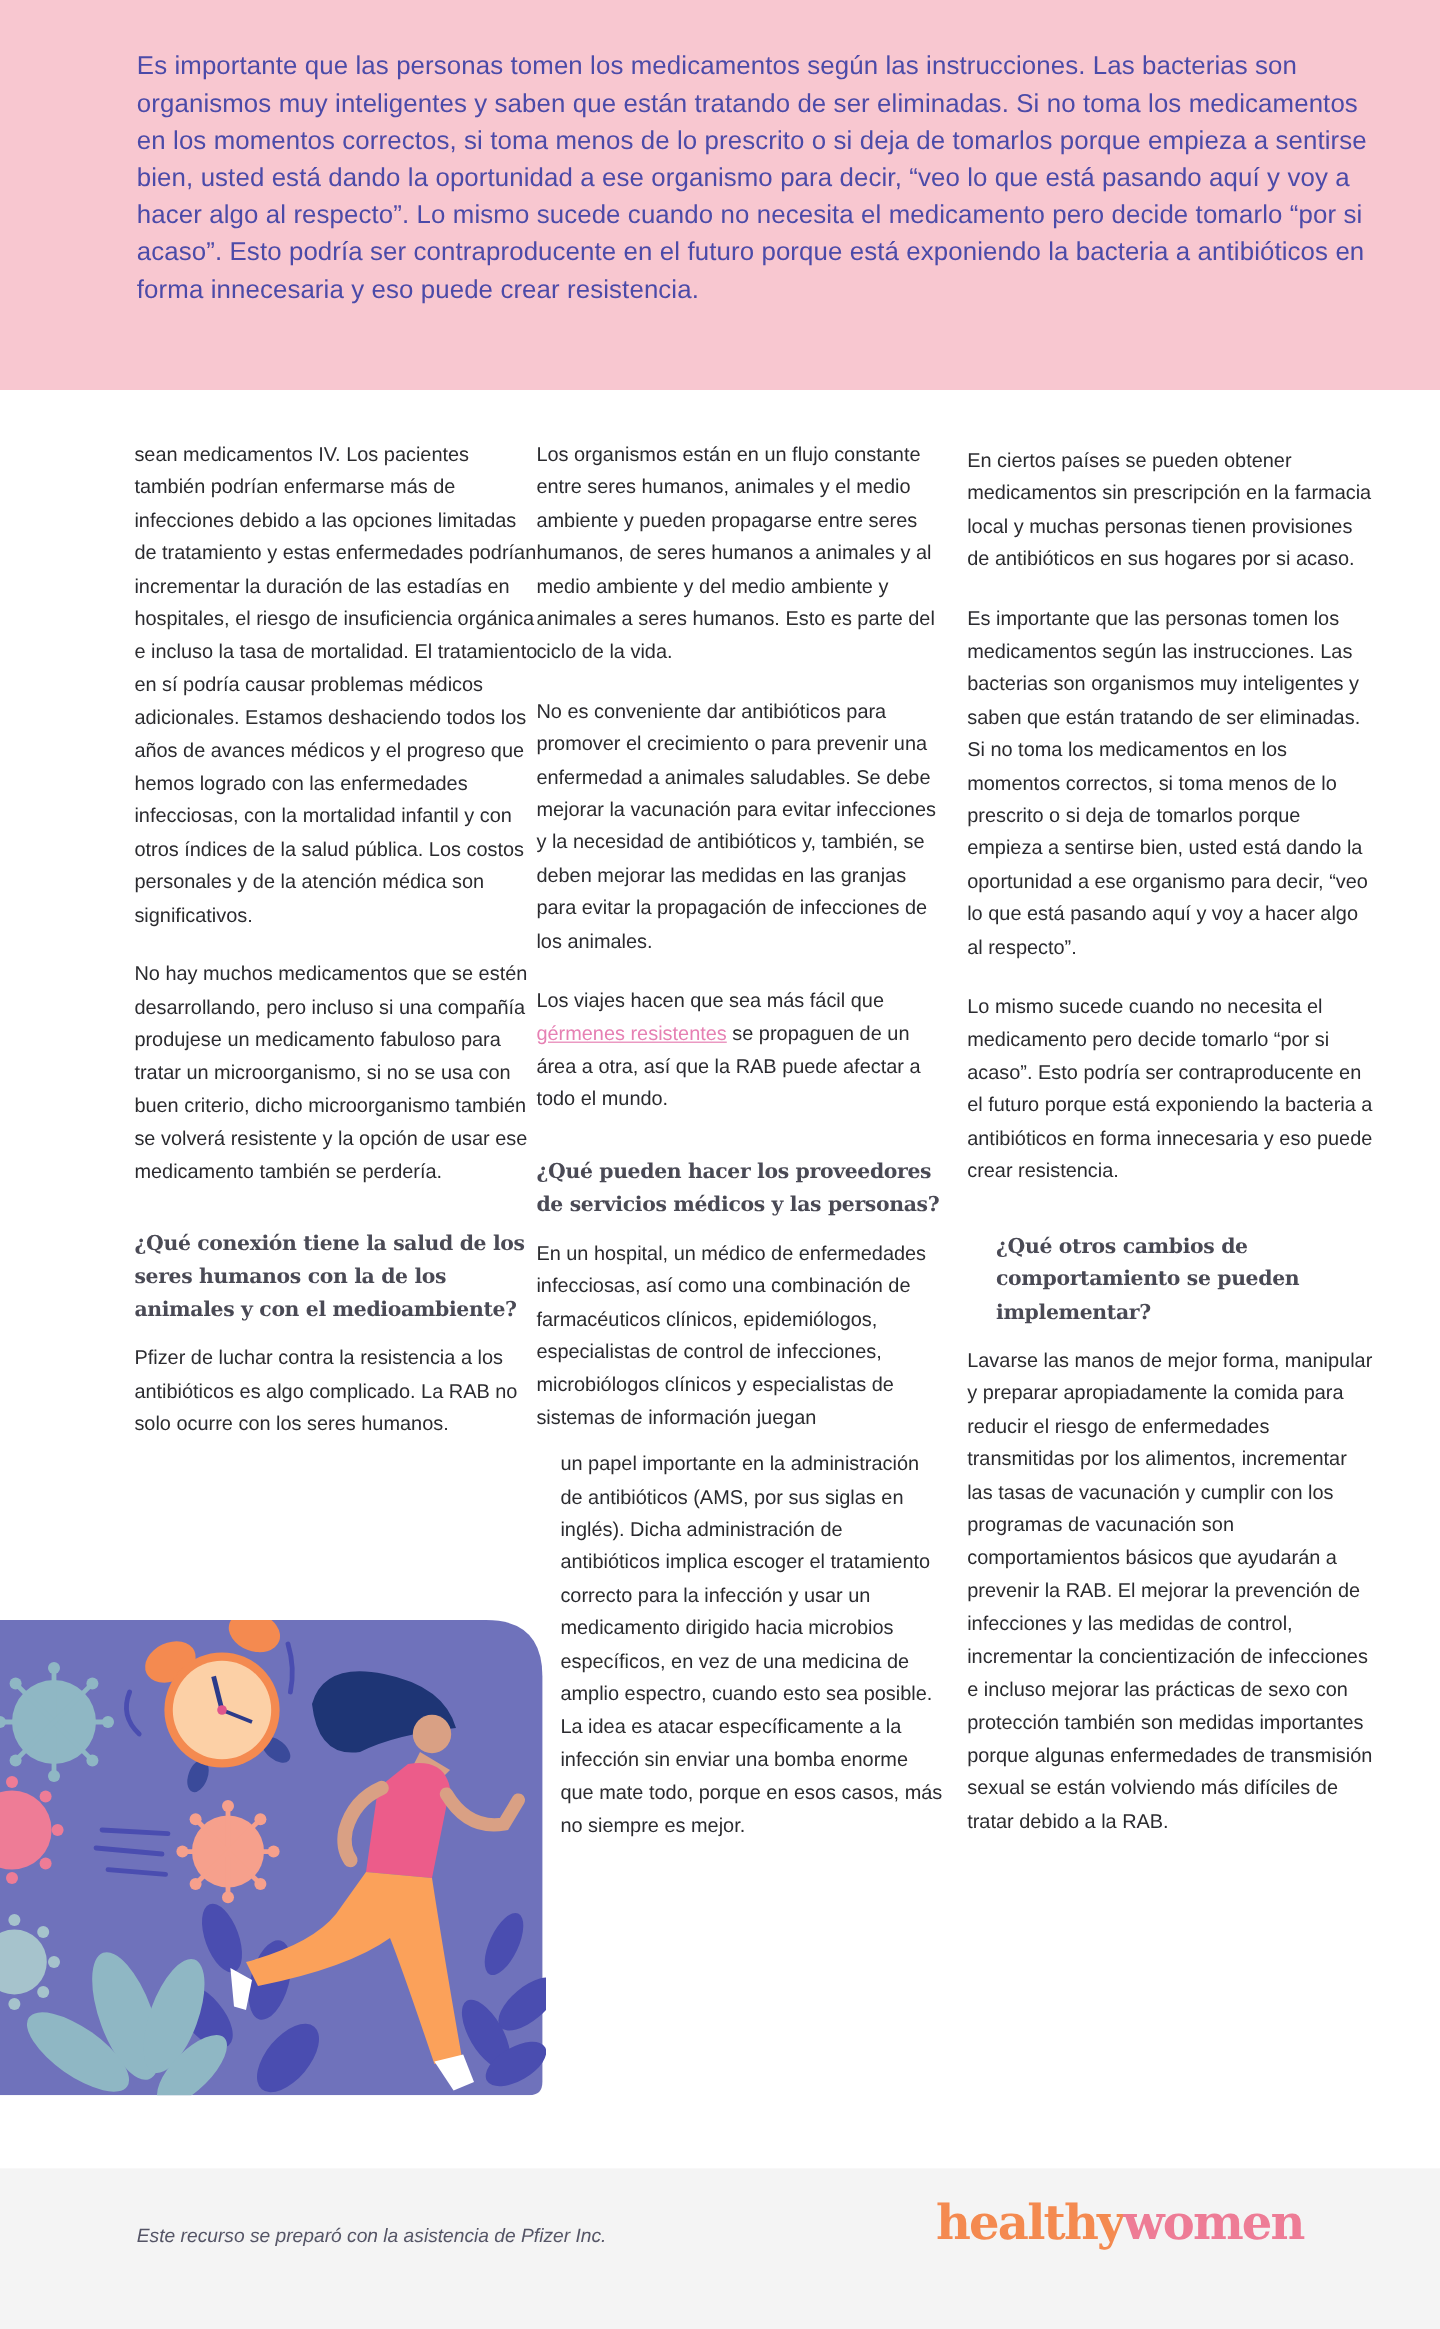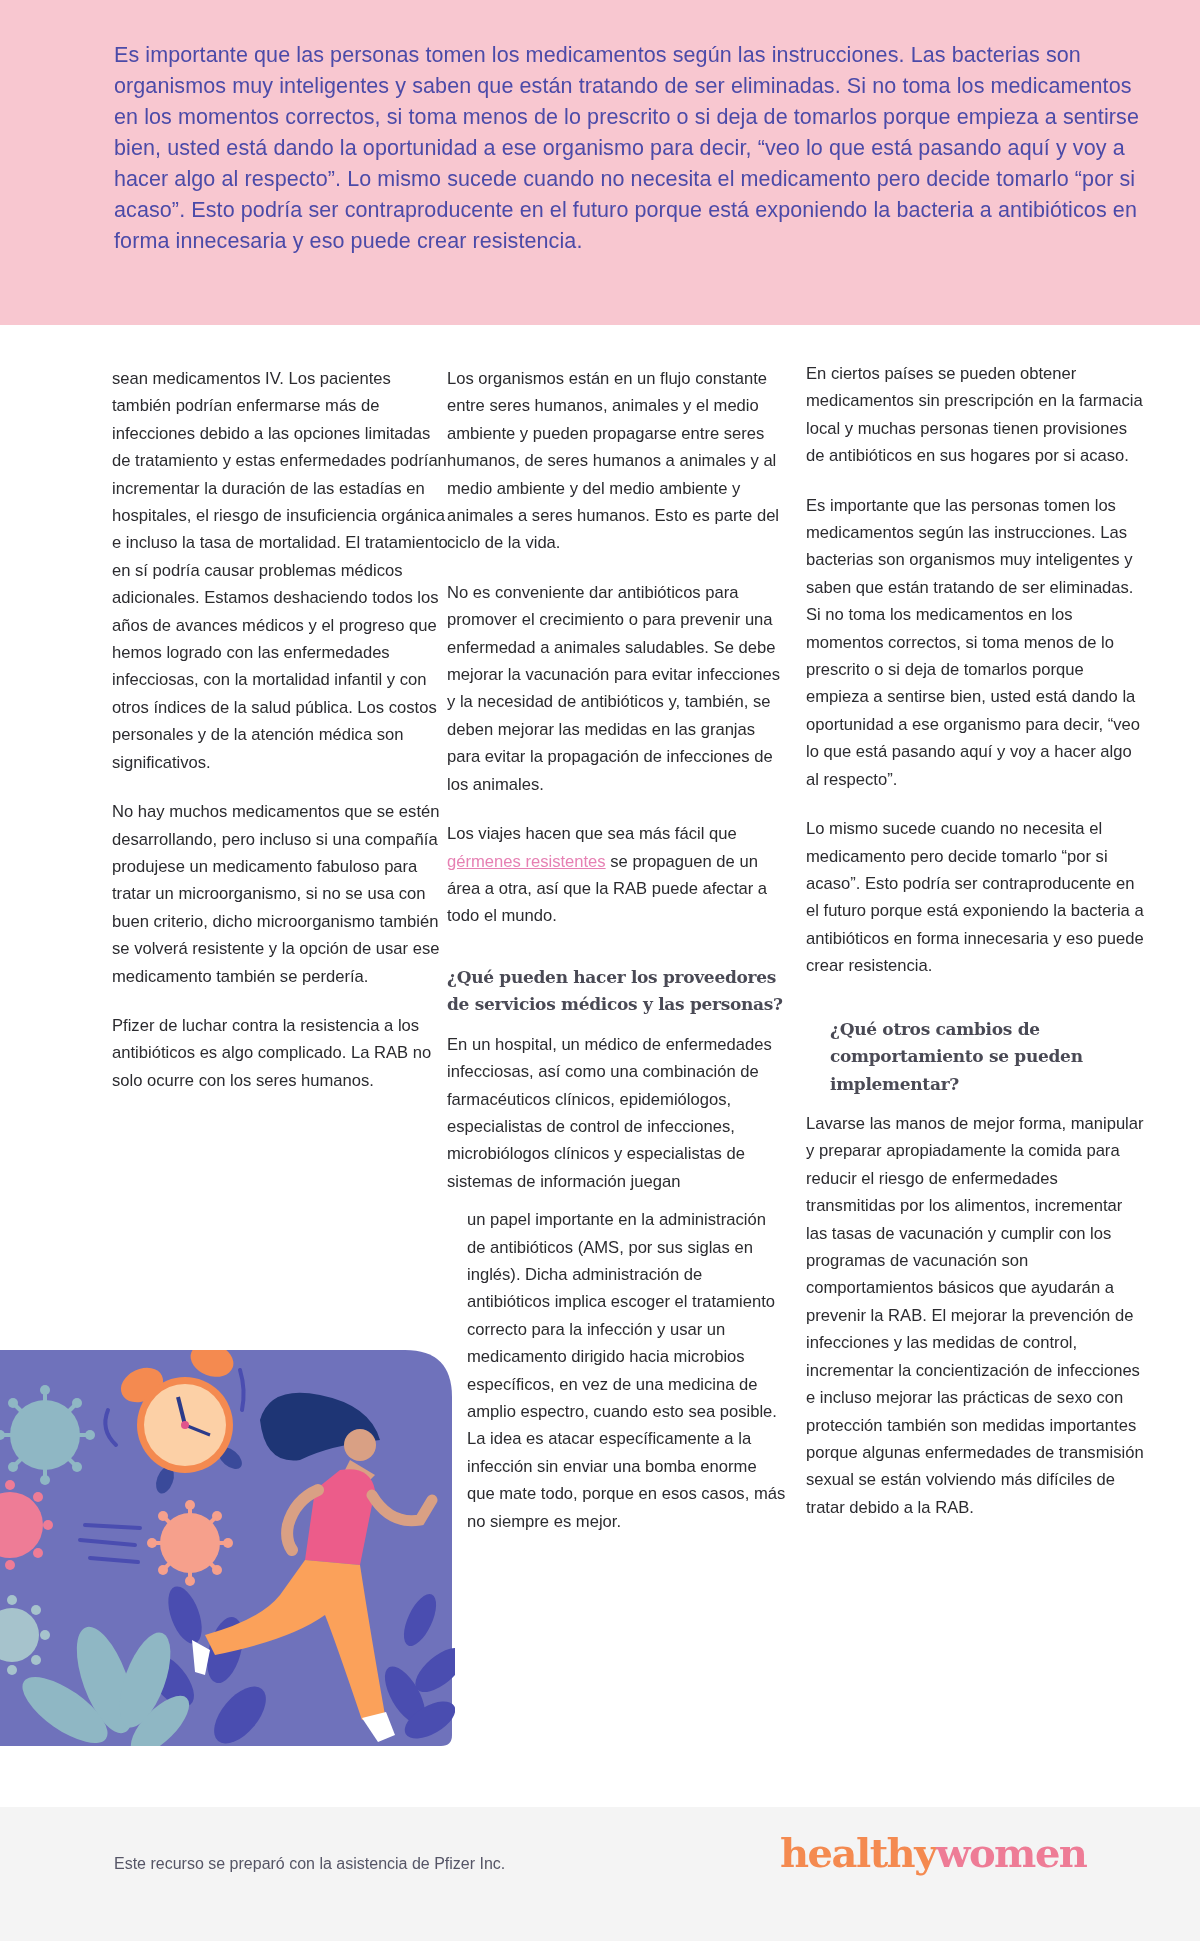--- a/index.html
+++ b/index.html
@@ -13,60 +13,61 @@
   .callout p {
     position: absolute; left: 114px; top: 40px; width: 1030px;
     font-size: 21.5px; line-height: 31px; color: #4b4aa8; font-weight: 500;
     letter-spacing: 0.1px;
   }
 
   .col { position: absolute; width: 340px; font-size: 16.6px; line-height: 27.4px; color: #2b2b2f; }
   .col p { margin-bottom: 22px; }
   .col-1 { left: 112px; top: 365px; }
   .col-2 { left: 447px; top: 365px; }
-  .col-3 { left: 806px; top: 360px; }
+  .col-3 { left: 806px; top: 370px; }
 
   .heading {
     font-family: "DejaVu Serif", "Liberation Serif", serif; font-weight: bold;
     font-size: 17px; line-height: 27.5px; color: #4a4a55; letter-spacing: -0.3px;
     margin: 34px 0 12px 0;
   }
   .col-3 .heading { margin-top: 36px; margin-left: 24px; }
 
   .link { color: #e680b3; text-decoration: underline; cursor: pointer; }
 
   .indent-1 { padding-left: 20px; margin-top: 11px; }
 
   .illustration {
     position: absolute; left: 0; top: 1350px; width: 455px; height: 396px;
   }
 
   .footer {
     position: absolute; left: 0; top: 1807px; width: 1200px; height: 134px; background: #f4f4f4;
   }
   .footer-credit {
-    position: absolute; left: 114px; top: 48px; font-size: 16px; color: #555566;
+    position: absolute; left: 114px; top: 48px; font-style: italic; font-size: 16px; color: #555566;
   }
   .logo {
     position: absolute; left: 780px; top: 22px; font-family: "DejaVu Serif", "Liberation Serif", serif;
     font-weight: bold; font-size: 40px; letter-spacing: -1.5px;
   }
   .logo .a { color: #f48a50; }
   .logo .b { color: #ee7c96; }
 </style>
 </head>
 <body>
 
 <div class="callout">
   <p>Es importante que las personas tomen los medicamentos según las instrucciones. Las bacterias son organismos muy inteligentes y saben que están tratando de ser eliminadas. Si no toma los medicamentos en los momentos correctos, si toma menos de lo prescrito o si deja de tomarlos porque empieza a sentirse bien, usted está dando la oportunidad a ese organismo para decir, “veo lo que está pasando aquí y voy a hacer algo al respecto”. Lo mismo sucede cuando no necesita el medicamento pero decide tomarlo “por si acaso”. Esto podría ser contraproducente en el futuro porque está exponiendo la bacteria a antibióticos en forma innecesaria y eso puede crear resistencia.</p>
 </div>
 
 <div class="col col-1">
   <p>sean medicamentos IV. Los pacientes también podrían enfermarse más de infecciones debido a las opciones limitadas de tratamiento y estas enfermedades podrían incrementar la duración de las estadías en hospitales, el riesgo de insuficiencia orgánica e incluso la tasa de mortalidad. El tratamiento en sí podría causar problemas médicos adicionales. Estamos deshaciendo todos los años de avances médicos y el progreso que hemos logrado con las enfermedades infecciosas, con la mortalidad infantil y con otros índices de la salud pública. Los costos personales y de la atención médica son significativos.</p>
   <p>No hay muchos medicamentos que se estén desarrollando, pero incluso si una compañía produjese un medicamento fabuloso para tratar un microorganismo, si no se usa con buen criterio, dicho microorganismo también se volverá resistente y la opción de usar ese medicamento también se perdería.</p>
+  <h2 class="heading">¿Qué conexión tiene la salud de los seres humanos con la de los animales y con el medioambiente?</h2>
   <p>Pfizer de luchar contra la resistencia a los antibióticos es algo complicado. La RAB no solo ocurre con los seres humanos.</p>
 </div>
 
 <div class="col col-2">
   <p>Los organismos están en un flujo constante entre seres humanos, animales y el medio ambiente y pueden propagarse entre seres humanos, de seres humanos a animales y al medio ambiente y del medio ambiente y animales a seres humanos. Esto es parte del ciclo de la vida.</p>
   <p>No es conveniente dar antibióticos para promover el crecimiento o para prevenir una enfermedad a animales saludables. Se debe mejorar la vacunación para evitar infecciones y la necesidad de antibióticos y, también, se deben mejorar las medidas en las granjas para evitar la propagación de infecciones de los animales.</p>
   <p><span>Los viajes hacen que sea más fácil que </span><a class="link">gérmenes resistentes</a><span> se propaguen de un área a otra, así que la RAB puede afectar a todo el mundo.</span></p>
   <h2 class="heading">¿Qué pueden hacer los proveedores de servicios médicos y las personas?</h2>
   <p style="margin-bottom:0">En un hospital, un médico de enfermedades infecciosas, así como una combinación de farmacéuticos clínicos, epidemiólogos, especialistas de control de infecciones, microbiólogos clínicos y especialistas de sistemas de información juegan</p>
   <p class="indent-1">un papel importante en la administración de antibióticos (AMS, por sus siglas en inglés). Dicha administración de antibióticos implica escoger el tratamiento correcto para la infección y usar un medicamento dirigido hacia microbios específicos, en vez de una medicina de amplio espectro, cuando esto sea posible. La idea es atacar específicamente a la infección sin enviar una bomba enorme que mate todo, porque en esos casos, más no siempre es mejor.</p>

